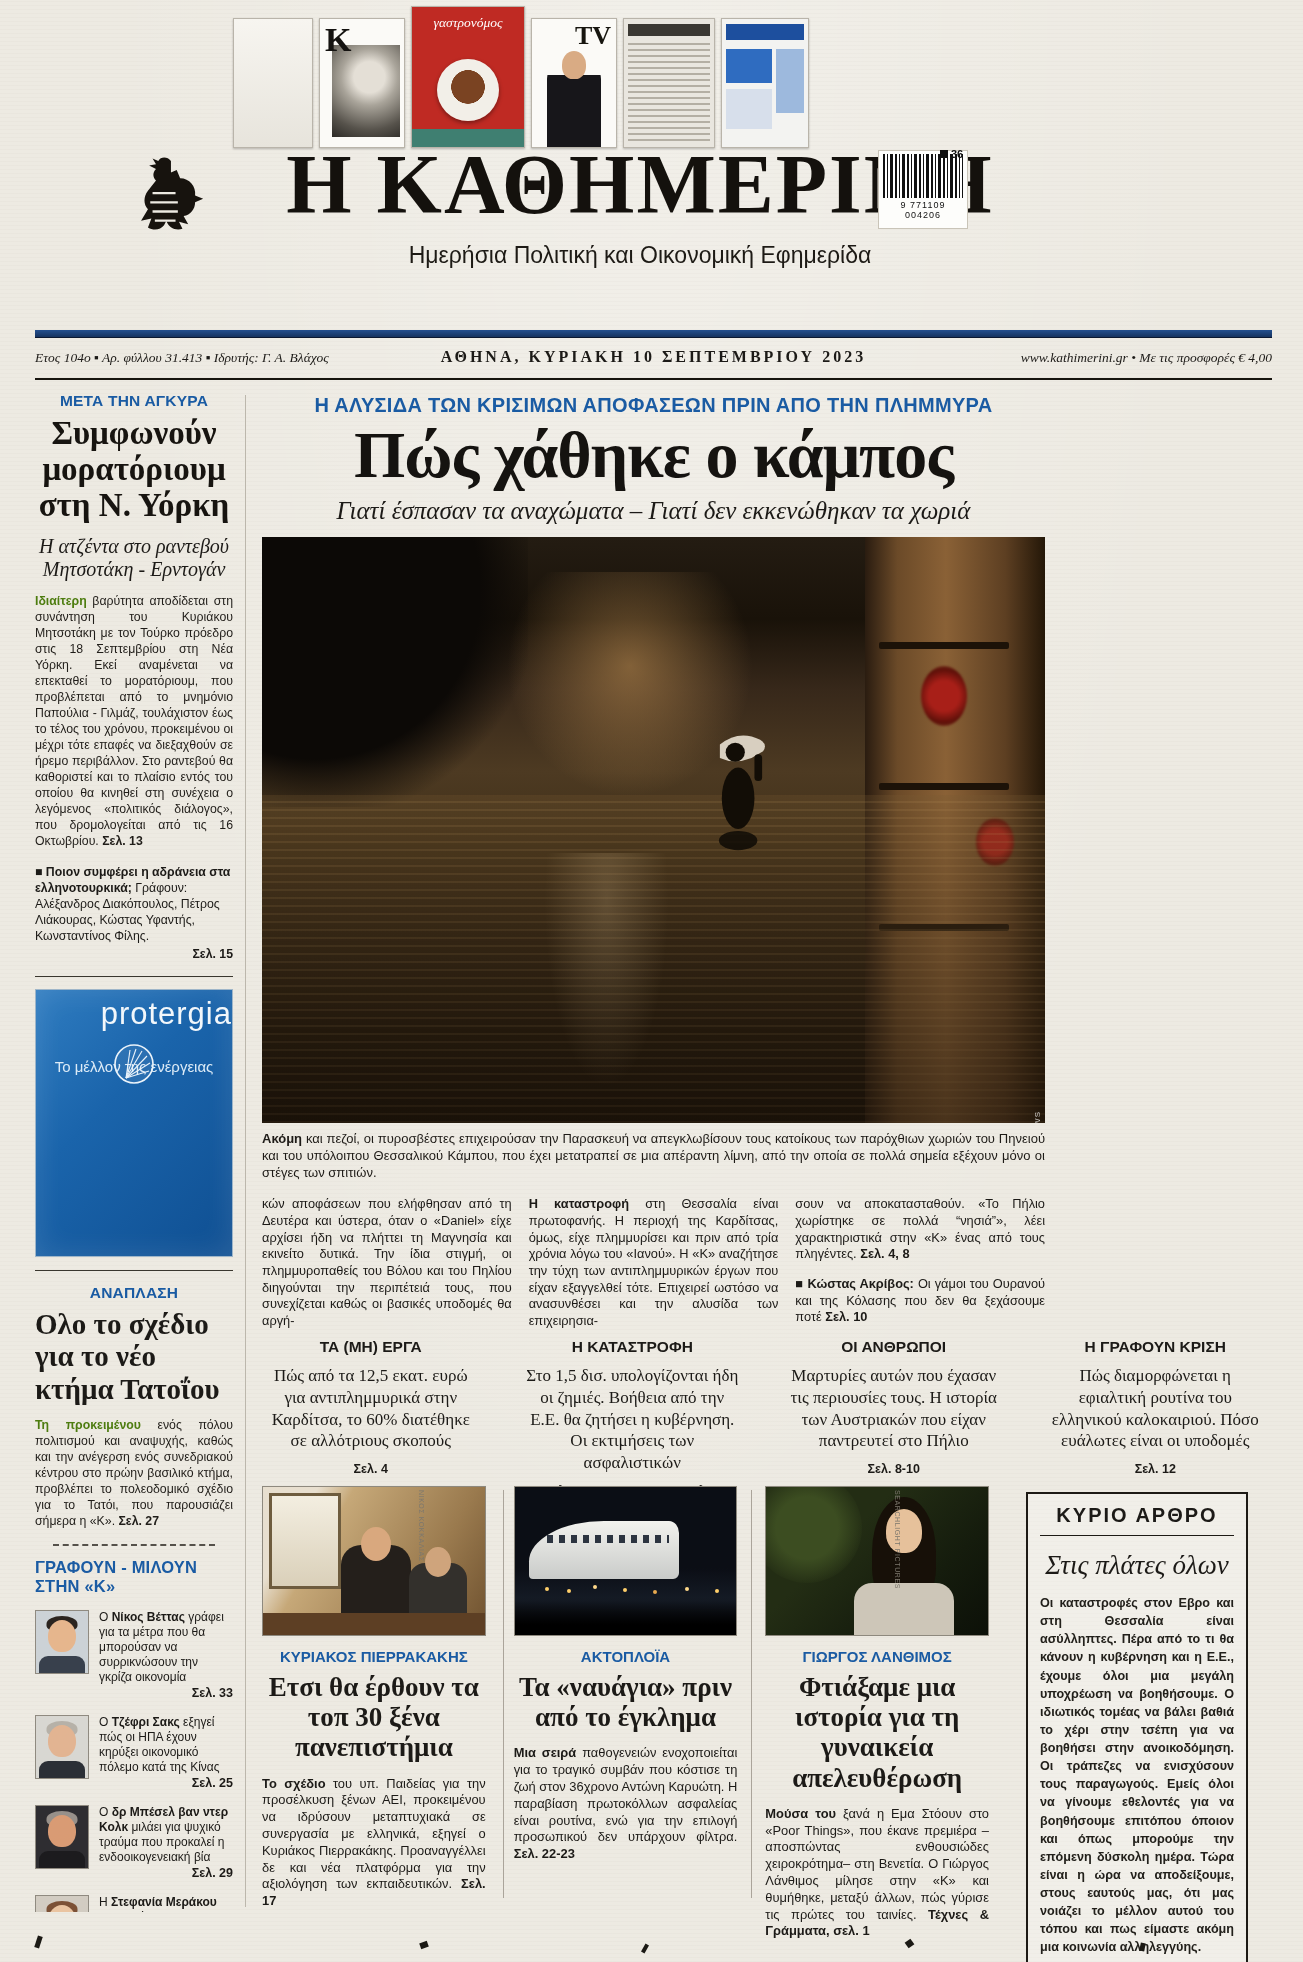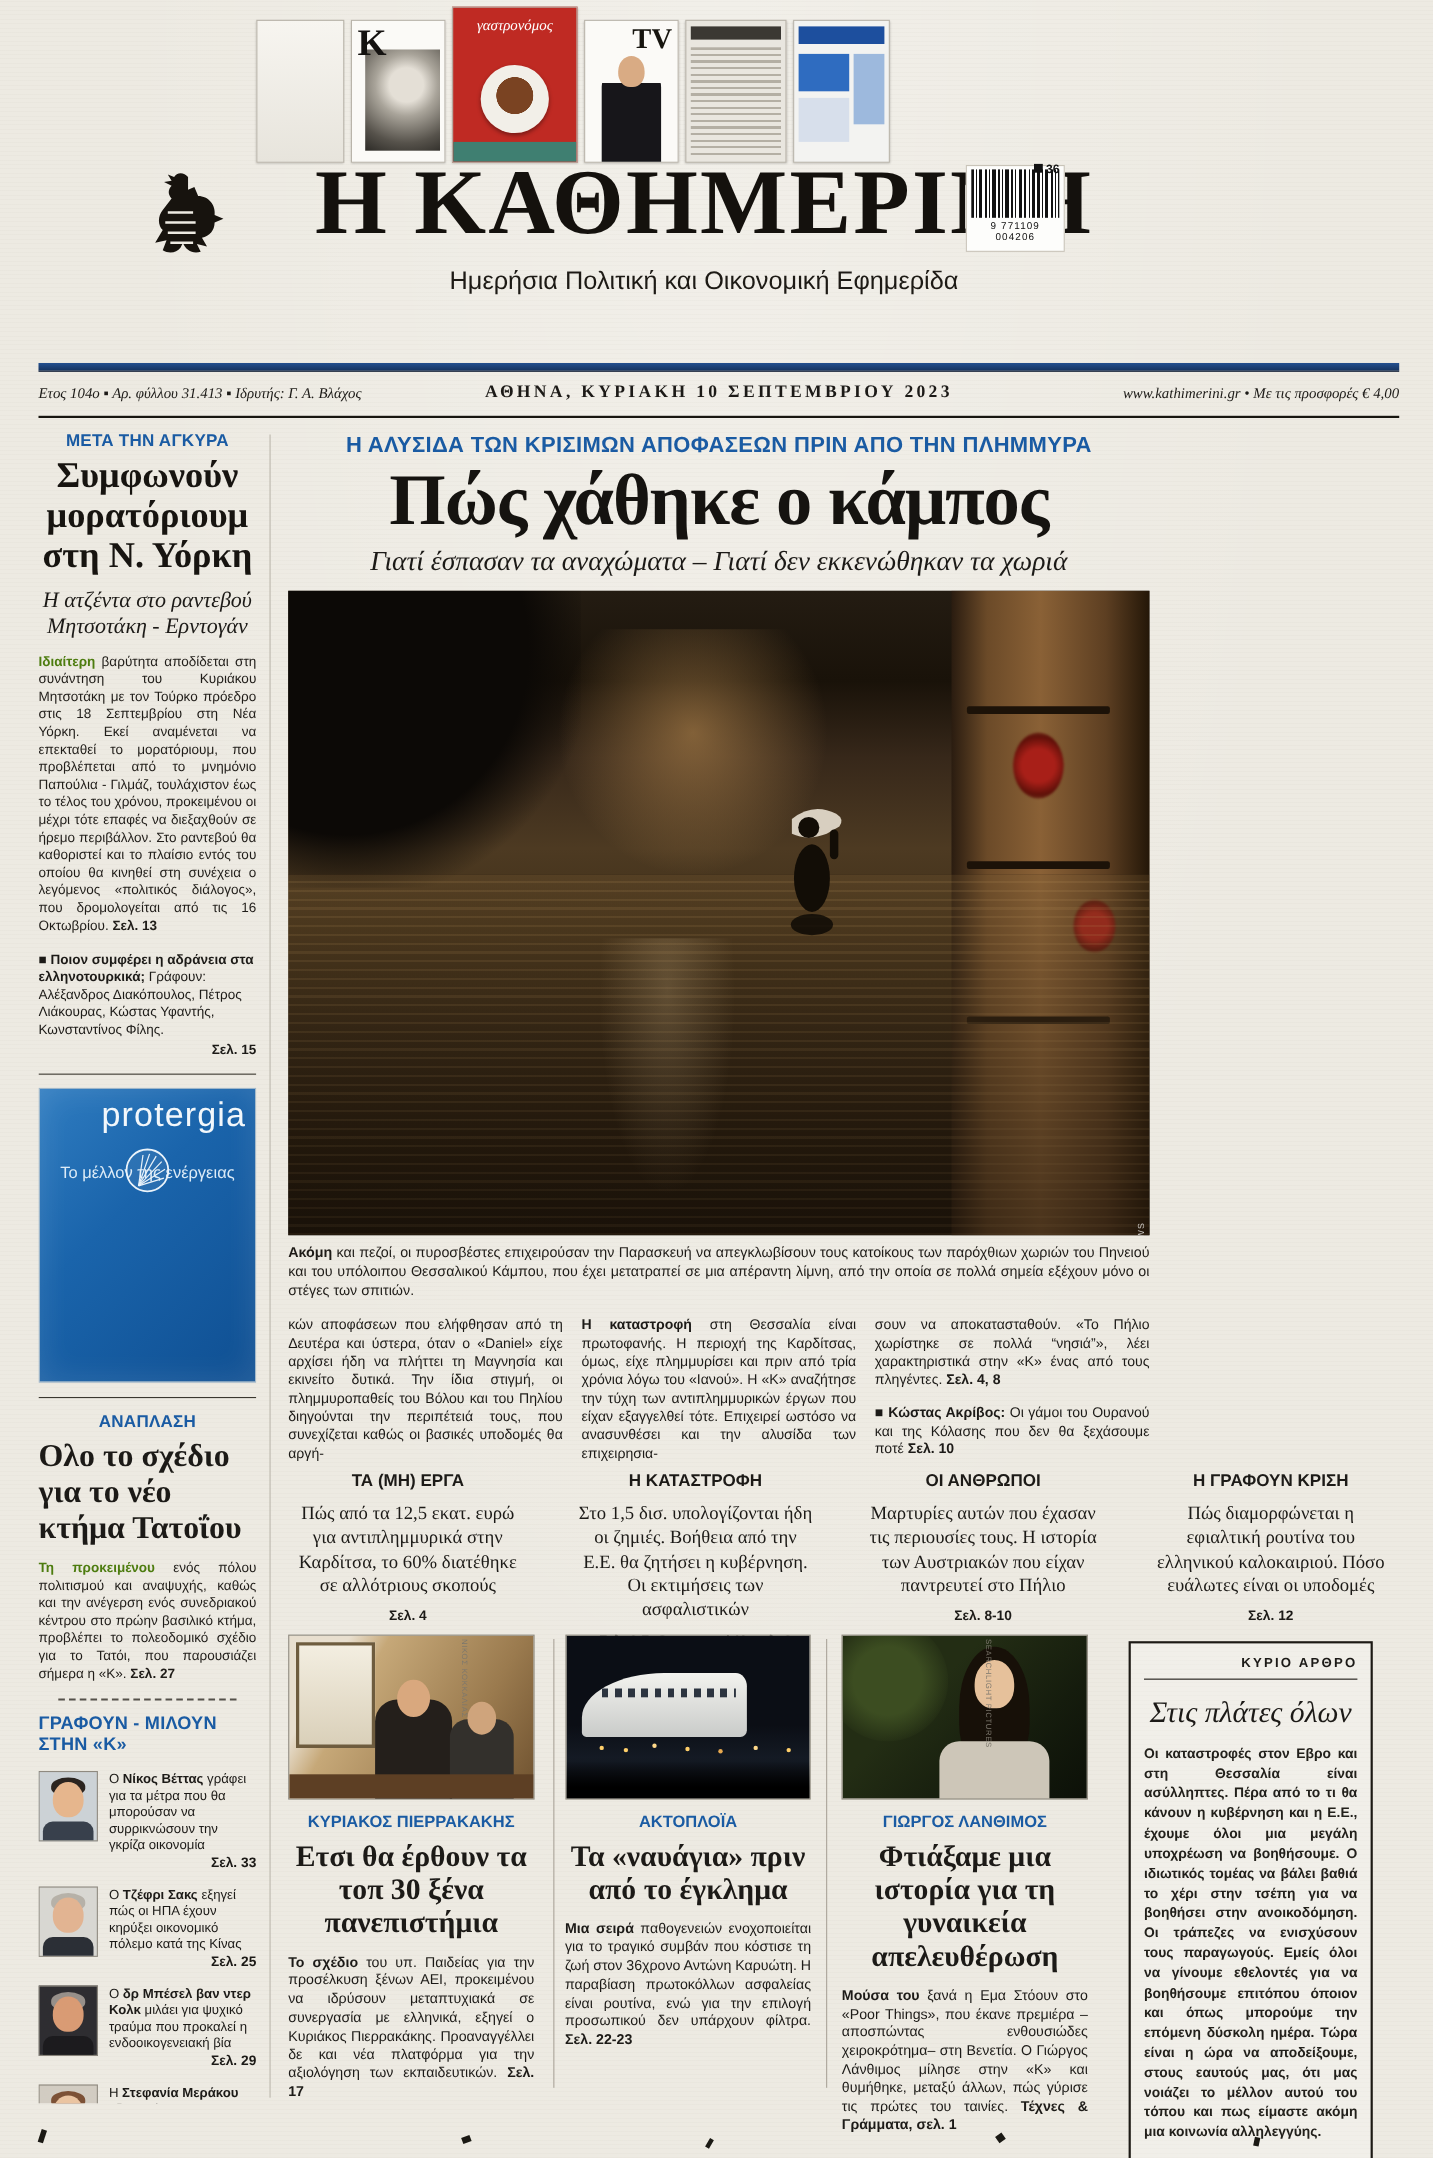--- a/index.html
+++ b/index.html
@@ -65,21 +65,21 @@
   .body-txt{font-size:12.3px;line-height:1.3;text-align:justify;margin-top:13px;color:#201d19;}
   .body-txt b{color:#4d7c0f;}
   .pref{font-weight:bold;}
   .rail-note{font-size:12.3px;line-height:1.3;margin-top:15px;}
   .rail-note .pg{display:block;text-align:right;font-weight:bold;margin-top:2px;}
   .hr-solid{border:0;border-top:1.5px solid #3a372f;margin:13px 0 0;}
   .hr-dashed{border:0;border-top:2px dashed #55514a;margin:14px 18px 0;}
   .ad{margin-top:12px;height:266px;position:relative;border:1px solid #9fb6c9;
       background:linear-gradient(135deg,#2f7cc0 0%,#1a64ab 40%,#0f4f92 100%);box-shadow:inset 0 0 30px rgba(255,255,255,.12);}
   .ad .ad-logo{position:absolute;left:0;right:0;top:46px;text-align:center;}
-  .ad .ad-word{color:#f2f7fb;font-size:31px;letter-spacing:1px;text-align:center;margin-top:6px;font-family:"Liberation Sans",sans-serif;margin-left:48px;}
+  .ad .ad-word{color:#f2f7fb;font-size:31px;letter-spacing:1px;text-align:right;margin-top:6px;font-family:"Liberation Sans",sans-serif;margin-left:48px;}
   .ad .ad-tag{color:#dcebf7;font-size:15px;text-align:center;margin-top:26px;}
   .tatoi-hl{font-family:"Liberation Serif",serif;font-weight:bold;font-size:29px;line-height:1.12;text-align:left;margin-top:6px;}
   .contrib-hdr{color:#1a5ba3;font-weight:bold;font-size:16.5px;margin-top:12px;letter-spacing:.2px;}
   .contrib{display:flex;gap:10px;margin-top:14px;}
   .avatar{flex:0 0 52px;width:52px;height:62px;position:relative;overflow:hidden;border:1px solid #8f8a80;}
   .avatar .head{position:absolute;left:50%;top:9px;transform:translateX(-50%);width:28px;height:32px;border-radius:50% 50% 46% 46%;}
   .avatar .hair{position:absolute;left:50%;top:5px;transform:translateX(-50%);width:31px;height:16px;border-radius:50% 50% 40% 40%;}
   .avatar .sh{position:absolute;left:50%;bottom:-5px;transform:translateX(-50%);width:46px;height:22px;border-radius:9px 9px 0 0;}
   .av1{background:#ccd2d6;} .av1 .head{background:#e6b68d;} .av1 .hair{background:#2b241f;} .av1 .sh{background:#38404c;}
   .av2{background:#d8d7d2;} .av2 .head{background:#e2b492;} .av2 .hair{background:#b6b1a8;} .av2 .sh{background:#2b2f36;}
@@ -139,21 +139,21 @@
   .fp2 .lights{position:absolute;left:30px;top:100px;width:4px;height:4px;border-radius:50%;background:#ffcf6a;
         box-shadow:22px 2px 0 #ffcf6a,48px -2px 0 #ffd98a,78px 1px 0 #ffcf6a,108px 3px 0 #e8a94f,140px 0 0 #ffd98a,170px 2px 0 #ffcf6a;}
   .fp2 .crowd{position:absolute;left:0;right:0;bottom:0;height:34px;background:linear-gradient(180deg,transparent,#000 70%);}
   .fp3{background:linear-gradient(135deg,#232d14 0 35%,#151c0d 70%,#0c1008 100%);}
   .fp3 .leaf{position:absolute;left:-14px;top:-14px;width:110px;height:110px;border-radius:50%;background:radial-gradient(circle,#3c4d21 0 40%,transparent 75%);}
   .fp3 .hair{position:absolute;right:52px;top:10px;width:64px;height:110px;border-radius:50% 50% 36% 36%;background:#171008;}
   .fp3 .face{position:absolute;right:66px;top:22px;width:36px;height:44px;border-radius:50% 50% 44% 44%;background:#e6c19b;}
   .fp3 .torso{position:absolute;right:34px;bottom:-8px;width:100px;height:60px;border-radius:18px 18px 0 0;background:#cdc6b8;}
   
   .editorial{position:absolute;left:1026px;top:1492px;width:194px;border:2px solid #1d1a15;background:rgba(255,255,255,.25);padding:10px 12px 16px;}
-  .ed-kicker{font-weight:bold;font-size:12px;letter-spacing:2px;text-align:right;padding-bottom:8px;border-bottom:1.5px solid #1d1a15;}
+  .ed-kicker{font-weight:bold;font-size:20px;letter-spacing:2px;text-align:center;padding-bottom:8px;border-bottom:1.5px solid #1d1a15;}
   .ed-hl{font-family:"Liberation Serif",serif;font-style:italic;font-size:27px;text-align:center;margin-top:14px;}
   .ed-body{font-size:12.6px;font-weight:bold;line-height:1.44;text-align:justify;margin-top:13px;color:#22201b;}
   
   .speck{position:absolute;background:#1b1914;}
 </style>
 </head>
 <body>
 
 <div class="page">
 

